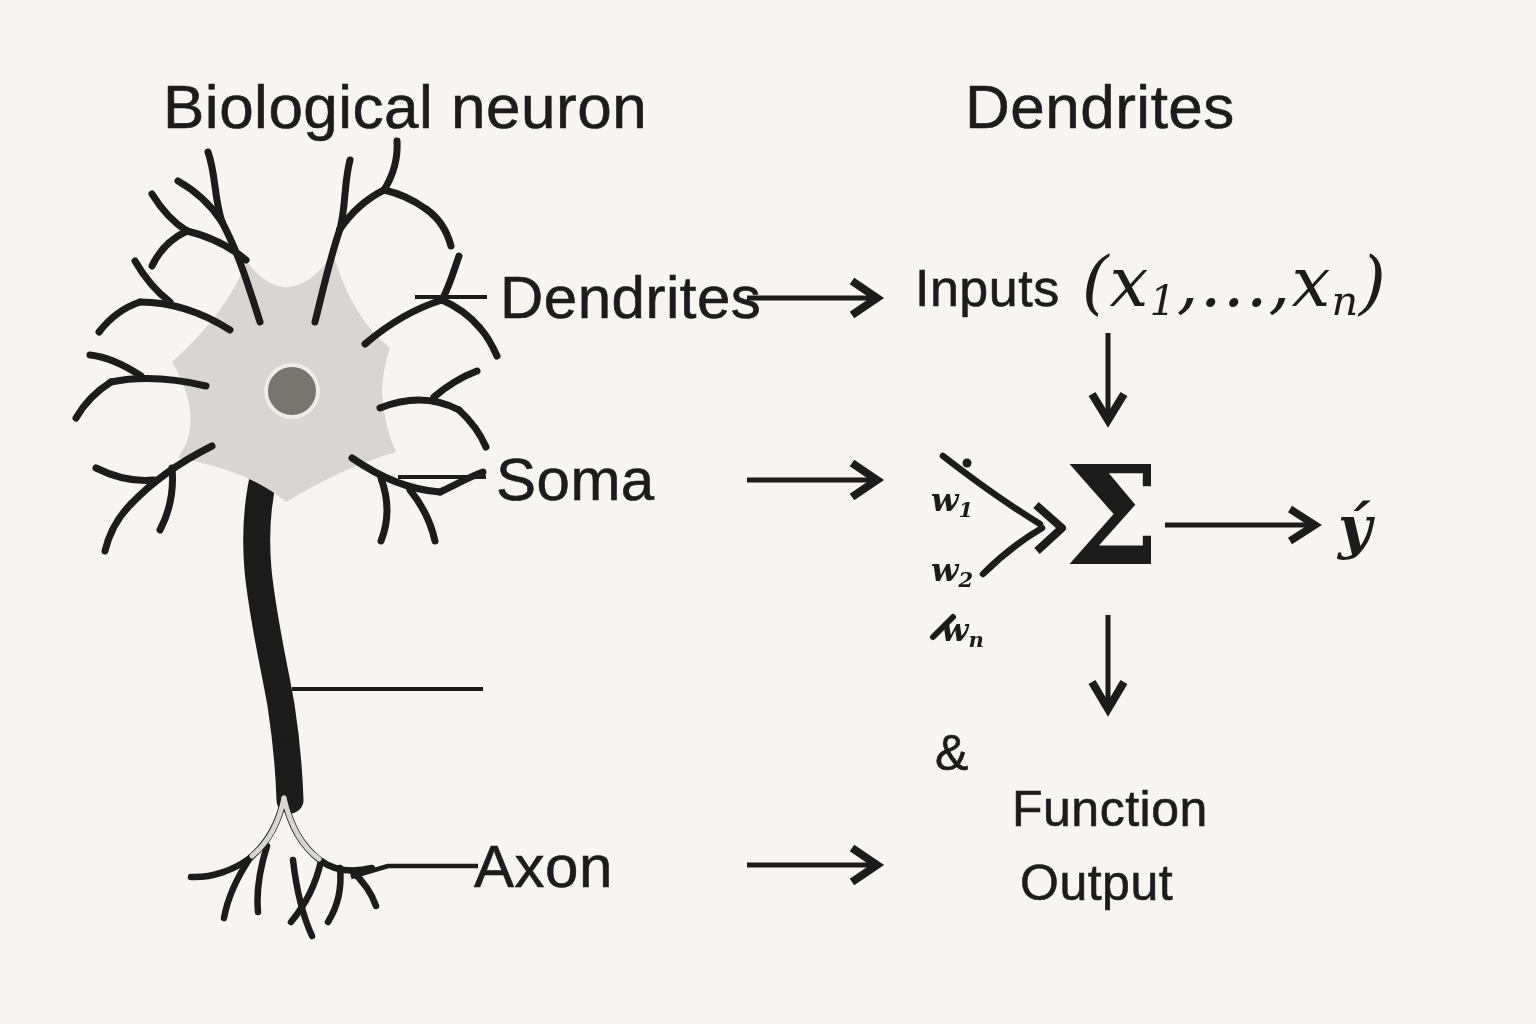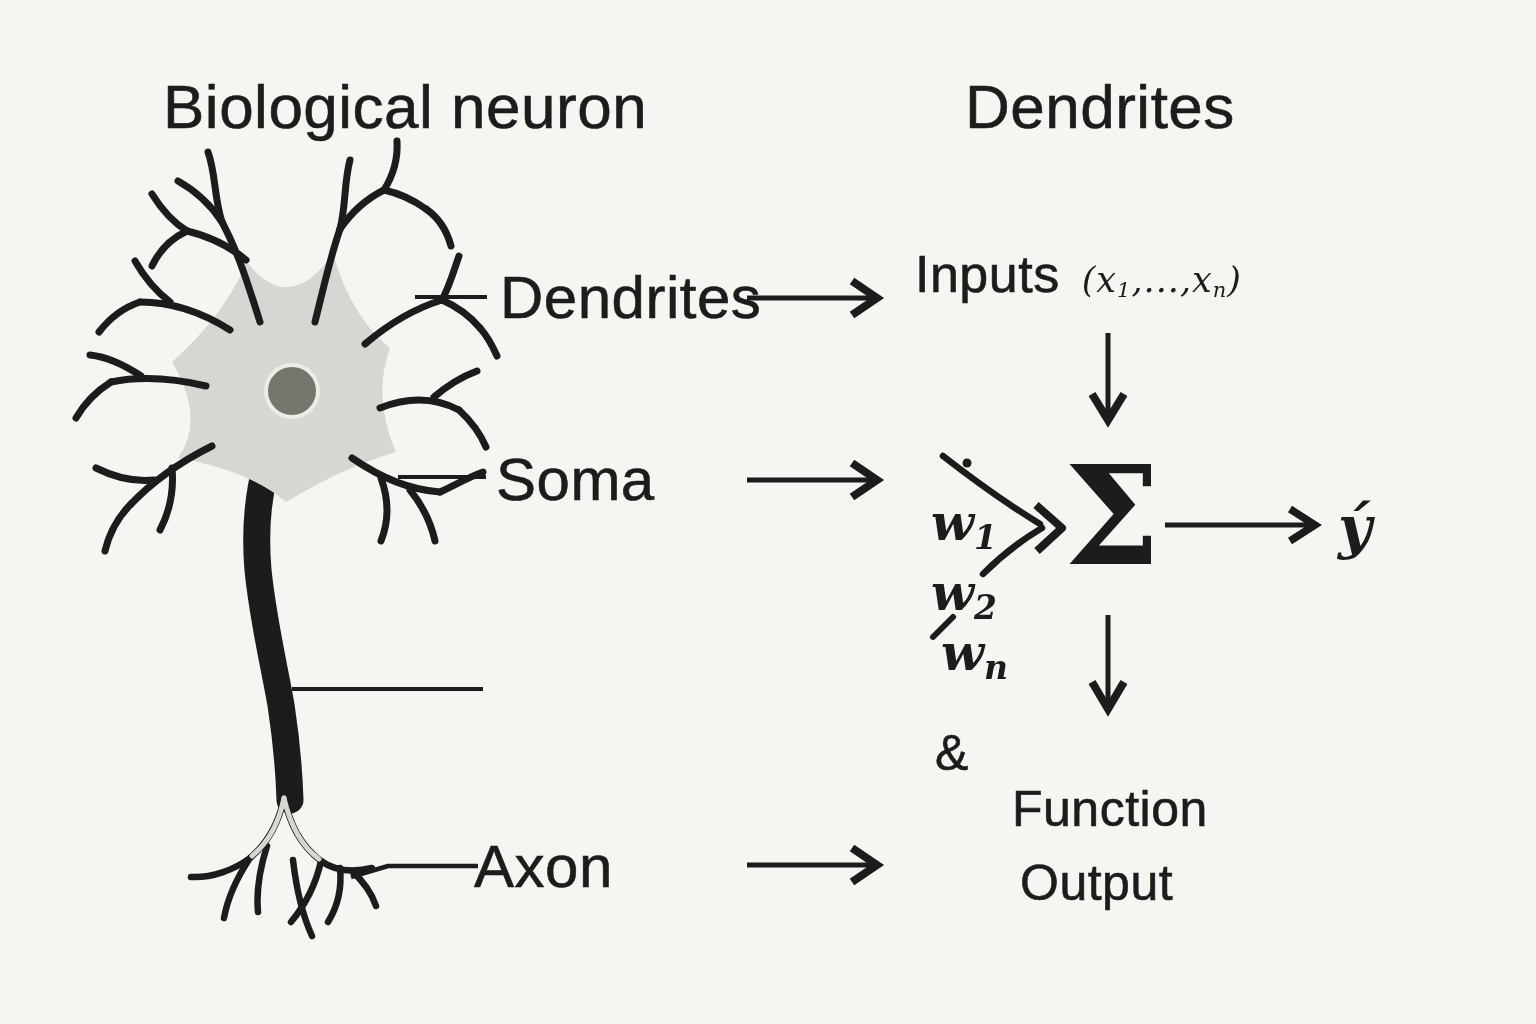--- a/index.html
+++ b/index.html
@@ -15,23 +15,23 @@
   .stage{position:relative;width:1536px;height:1024px;background:var(--bg);}
   .abs{position:absolute;}
   .t{color:var(--ink);-webkit-text-stroke:0.6px currentColor;letter-spacing:0.5px;}
   .title{font-size:62px;line-height:1;}
   .lbl{font-size:60px;line-height:1;}
   .sub-lbl{font-size:50px;line-height:1;}
   .connector{background:var(--ink);height:4px;}
   .math{font-family:"DejaVu Serif","Liberation Serif",serif;font-style:italic;color:var(--ink);}
   .inputs-row{display:flex;align-items:baseline;gap:22px;}
   .inputs-word{font-size:52px;line-height:1;}
-  .inputs-expr{font-size:35px;line-height:1;letter-spacing:1px;text-align:right;}
+  .inputs-expr{font-size:69px;line-height:1;letter-spacing:1px;text-align:right;}
   .msub{font-size:0.6em;vertical-align:-0.22em;}
-  .wlab{font-size:50px;line-height:1;font-weight:600;margin-top:14px;}
+  .wlab{font-size:32px;line-height:1;font-weight:600;}
   .wlab .msub{font-size:0.66em;vertical-align:-0.28em;}
   .sigma{font-family:"DejaVu Serif","Liberation Serif",serif;font-weight:bold;font-size:136px;line-height:1;}
   .yhat{font-family:"DejaVu Serif","Liberation Serif",serif;font-style:italic;font-weight:600;font-size:58px;line-height:1;}
   .amp-row{display:flex;align-items:baseline;gap:36px;}
   svg{display:block;overflow:visible;}
   .stroke{stroke:var(--ink);fill:none;}
 </style>
 </head>
 <body>
 

